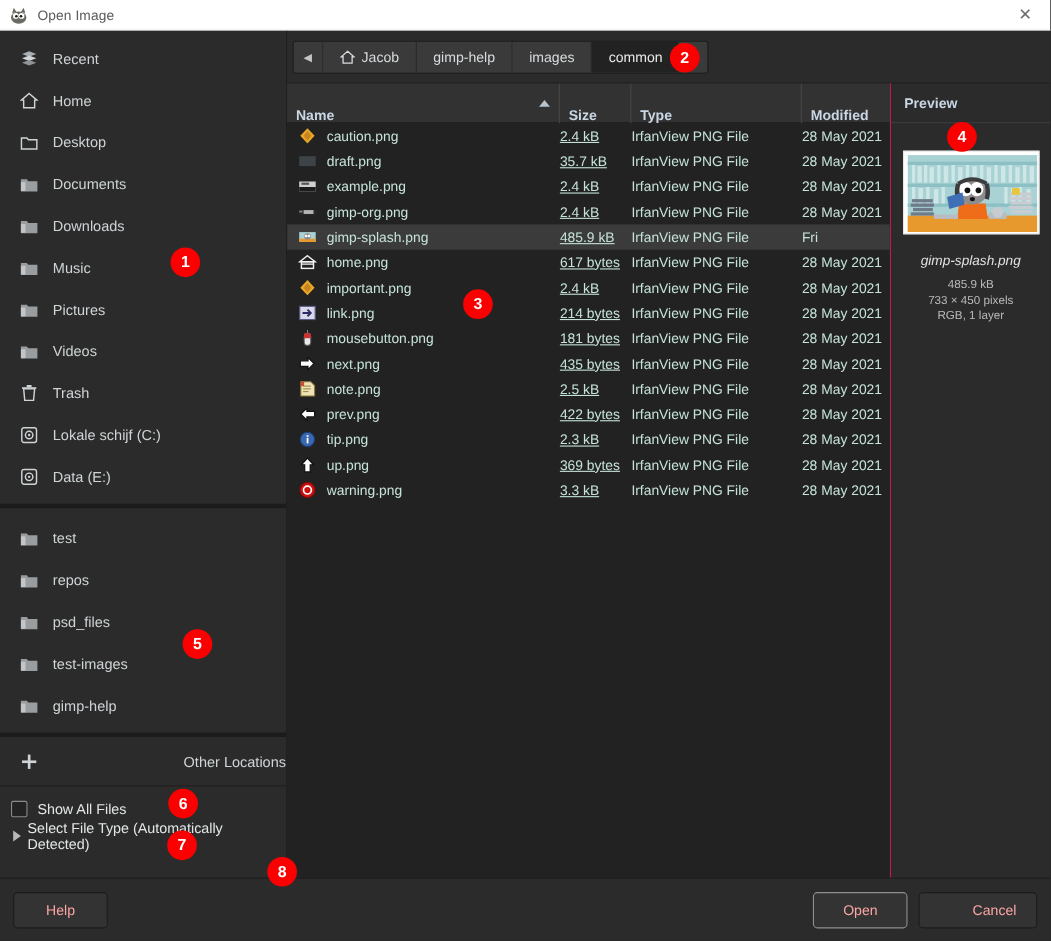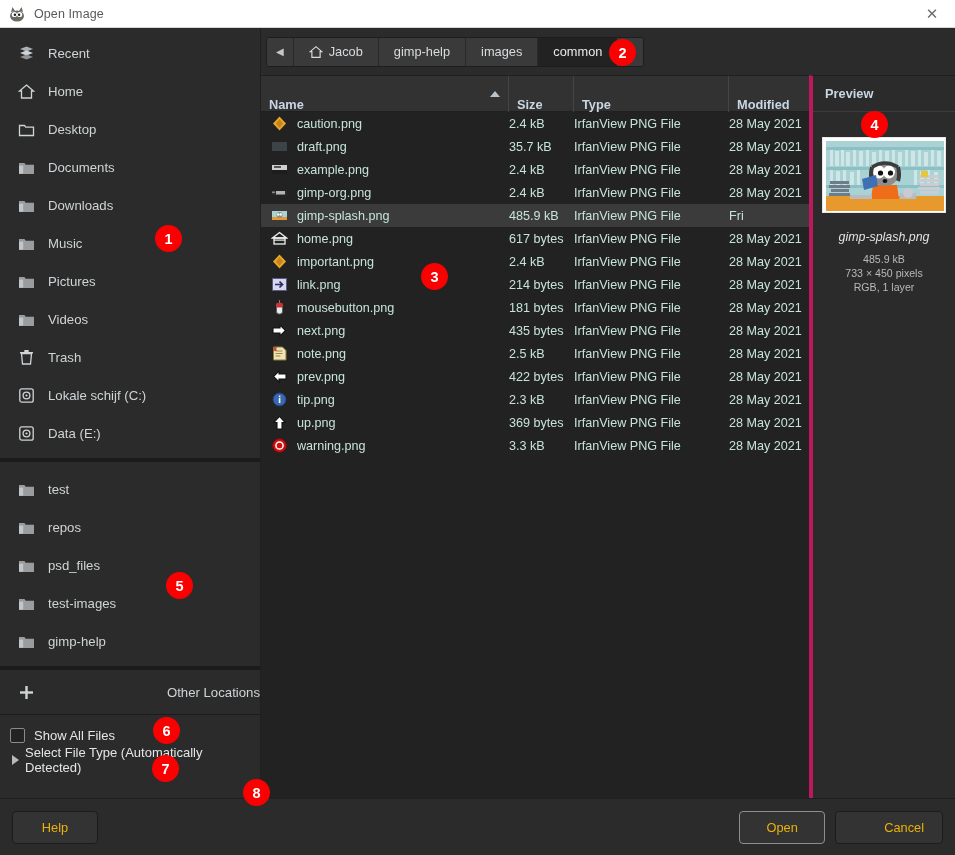--- a/index.html
+++ b/index.html
@@ -119,26 +119,26 @@
     position: absolute; right: 8px; top: 15px; width: 0; height: 0;
     border-left: 5px solid transparent; border-right: 5px solid transparent;
     border-bottom: 6px solid #b8c3cc;
   }
   .fl-rows { flex: 1; background: #222222; overflow: hidden; }
   .frow { height: 23px; display: flex; align-items: center; font-size: 12.6px; color: #c6e3db; }
   .frow.selected { background: #3b3b3b; }
   .fc-name { width: 248px; display: flex; align-items: center; padding-left: 8px; }
   .fc-name .ic { width: 20px; height: 18px; margin-right: 8px; flex: none;
     display: flex; align-items: center; justify-content: center; }
-  .fc-size { width: 65px; }
+  .fc-size { width: 65px; text-decoration: underline; }
   .fc-type { width: 155px; }
   .fc-mod  { width: 80px; }
 
   
-  .preview { width: 146px; background: #2b2b2b; border-left: 4px solid #be185d;
+  .preview { width: 146px; background: #2b2b2b; border-left: 1px solid #be185d;
     border-top: 1px solid #1f1f1f; display: flex; flex-direction: column; }
   .pv-head {
     height: 36px; display: flex; align-items: center; padding-left: 12px;
     color: #c9d6e4; font-size: 12.8px; font-weight: bold;
     border-bottom: 1px solid #3c3c3c;
   }
   .pv-thumb-wrap { margin: 25px auto 0; }
   .pv-thumb {
     width: 124px; height: 76px; background: #fff; padding: 3px;
     border: 1px solid #e8e8e8;
@@ -151,21 +151,21 @@
     font-size: 10.6px; line-height: 14px; }
 
   
   .actionbar {
     position: absolute; left: 0; top: 798px; width: 955px; height: 57px;
     background: #2b2b2b; border-top: 1px solid #1f1f1f;
     display: flex; align-items: center; padding: 0 12px;
   }
   .btn {
     height: 33px; min-width: 86px; padding: 0 18px;
-    background: #333333; color: #eab308; font-size: 12.8px;
+    background: #333333; color: #fca5a5; font-size: 12.8px;
     border: 1px solid #1c1c1c; border-radius: 4px;
     display: flex; align-items: center; justify-content: center;
   }
   .btn.default { border-color: #8e8e8e; }
   .spacer { flex: 1; }
   .btn + .btn { margin-left: 10px; padding-left: 48px; }
 
   
   .marker {
     position: absolute; width: 27px; height: 27px; border-radius: 50%;

